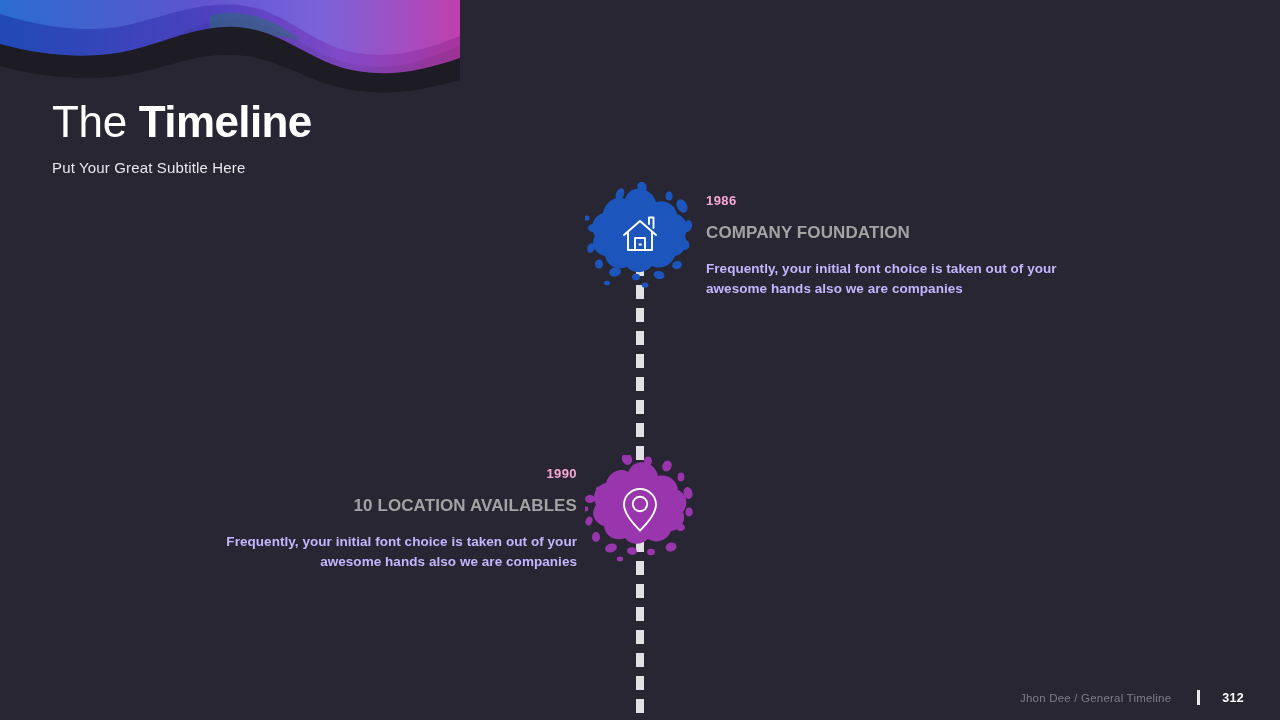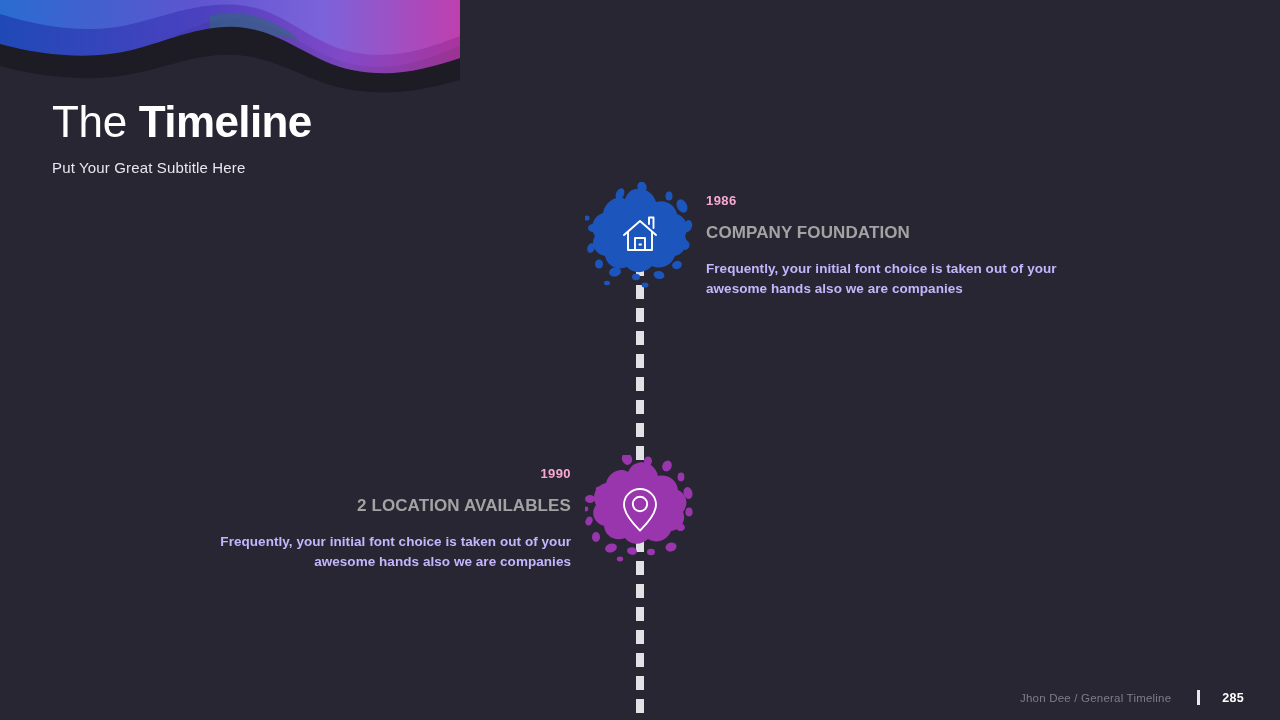--- a/index.html
+++ b/index.html
@@ -72,21 +72,21 @@
     height: 110px;
   }
   .node svg { display: block; width: 110px; height: 110px; }
 
   .node-1 { left: 585px; top: 182px; }
   .node-2 { left: 585px; top: 455px; }
 
   
   .entry { position: absolute; }
   .entry-1 { left: 706px; top: 193px; width: 390px; text-align: left; }
-  .entry-2 { left: 184px; top: 466px; width: 387px; text-align: right; }
+  .entry-2 { left: 190px; top: 466px; width: 387px; text-align: right; }
 
   .entry-year {
     font-size: 13px;
     font-weight: 700;
     color: #f9a8d4;
     letter-spacing: 0.4px;
   }
   .entry-heading {
     margin-top: 15px;
     font-size: 17px;
@@ -260,23 +260,23 @@
   </div>
 
   <div class="entry entry-1">
     <div class="entry-year">1986</div>
     <div class="entry-heading">COMPANY FOUNDATION</div>
     <div class="entry-body">Frequently, your initial font choice is taken out of your awesome hands also we are companies</div>
   </div>
 
   <div class="entry entry-2">
     <div class="entry-year">1990</div>
-    <div class="entry-heading">2 LOCATION AVAILABLES</div>
+    <div class="entry-heading">10 LOCATION AVAILABLES</div>
     <div class="entry-body">Frequently, your initial font choice is taken out of your awesome hands also we are companies</div>
   </div>
 
   <div class="footer">
     <div class="footer-author">Jhon Dee  / General  Timeline</div>
     <div class="footer-divider"></div>
-    <div class="footer-page">285</div>
+    <div class="footer-page">312</div>
   </div>
 
 </div>
 
 </body></html>

